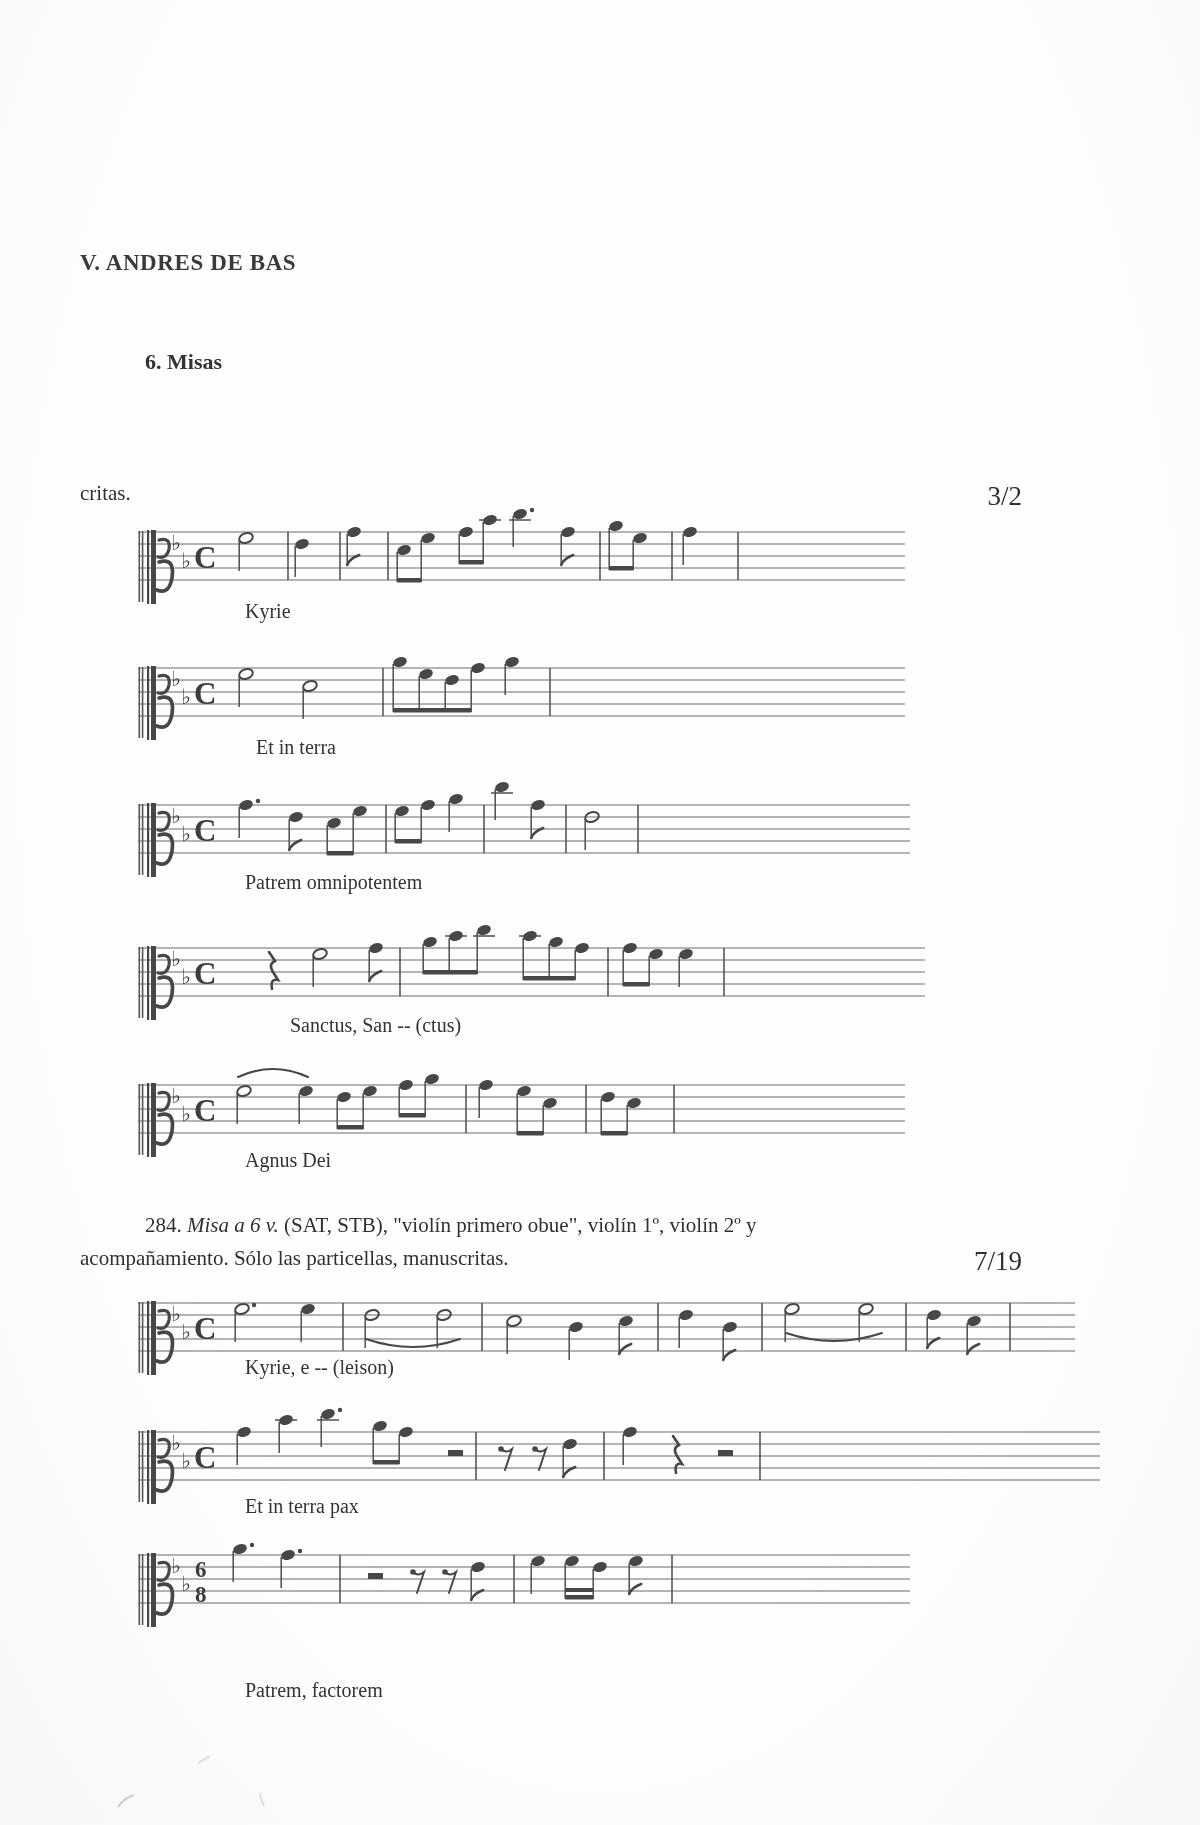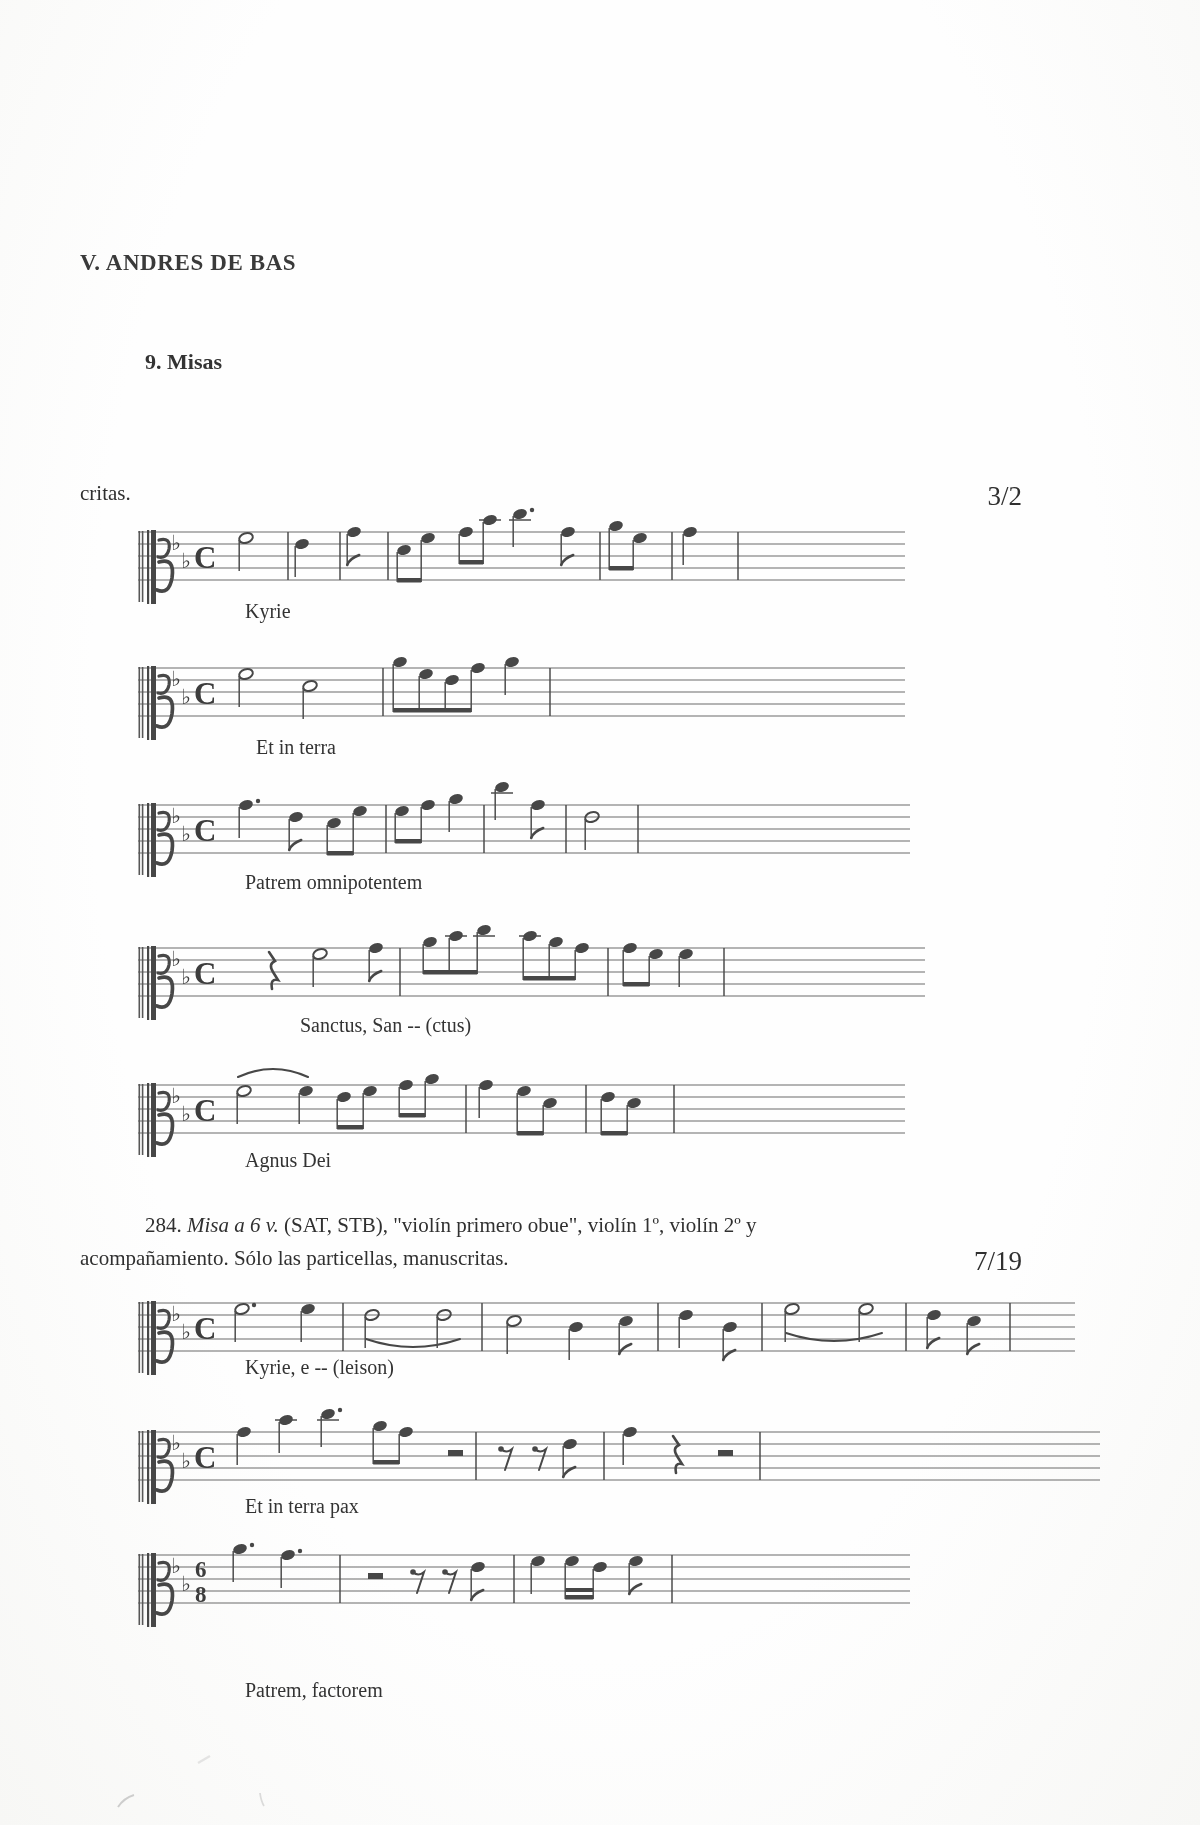--- a/index.html
+++ b/index.html
@@ -24,21 +24,21 @@
   svg .ns{stroke:#474747;fill:none;stroke-linecap:round;}
   svg text{fill:#3d3d3d;}
   .pencil{position:absolute;left:100px;top:1745px;opacity:.45;}
 </style>
 </head>
 <body>
 
 <div class="page">
 
   <h1 class="title">V. ANDRES DE BAS</h1>
-  <h2 class="section">9. Misas</h2>
+  <h2 class="section">6. Misas</h2>
 
   <p class="entry" style="left:80px;top:481px">critas.</p>
   <div class="figure" style="top:481px">3/2</div>
 
   <div class="incipit" style="left:138px;top:490px"><svg width="771" height="130">
         <line x1="0" y1="42" x2="767" y2="42" class="sl"></line>
         <line x1="0" y1="54" x2="767" y2="54" class="sl"></line>
         <line x1="0" y1="66" x2="767" y2="66" class="sl"></line>
         <line x1="0" y1="78" x2="767" y2="78" class="sl"></line>
         <line x1="0" y1="90" x2="767" y2="90" class="sl"></line>
@@ -217,21 +217,21 @@
         <line x1="470" y1="42" x2="470" y2="90" class="bar"></line>
         <ellipse cx="492" cy="42" rx="7" ry="4.8" transform="rotate(-18 492 42)" fill="#474747"></ellipse>
         <line x1="485.2" y1="44" x2="485.2" y2="80" class="bar" stroke-width="1.7"></line>
         <ellipse cx="518" cy="48" rx="7" ry="4.8" transform="rotate(-18 518 48)" fill="#474747"></ellipse>
         <line x1="511.2" y1="50" x2="511.2" y2="80" class="bar" stroke-width="1.7"></line>
         <rect x="485.2" y="76" width="26" height="4.5" class="nf"></rect>
         <ellipse cx="548" cy="48" rx="7" ry="4.8" transform="rotate(-18 548 48)" fill="#474747"></ellipse>
         <line x1="541.2" y1="50" x2="541.2" y2="81" class="bar" stroke-width="1.7"></line>
         <line x1="586" y1="42" x2="586" y2="90" class="bar"></line>
       </svg></div>
-  <div class="inc-label" style="left:300px;top:1014px">Sanctus, San -- (ctus)</div>
+  <div class="inc-label" style="left:290px;top:1014px">Sanctus, San -- (ctus)</div>
 
   <div class="incipit" style="left:138px;top:1043px"><svg width="771" height="130">
         <line x1="0" y1="42" x2="767" y2="42" class="sl"></line>
         <line x1="0" y1="54" x2="767" y2="54" class="sl"></line>
         <line x1="0" y1="66" x2="767" y2="66" class="sl"></line>
         <line x1="0" y1="78" x2="767" y2="78" class="sl"></line>
         <line x1="0" y1="90" x2="767" y2="90" class="sl"></line>
         <line x1="1.3" y1="41" x2="1.3" y2="112" class="sv"></line>
         <line x1="4.6" y1="41" x2="4.6" y2="112" class="sv"></line>
         <rect x="9" y="40" width="2.2" height="74" class="nf"></rect>

